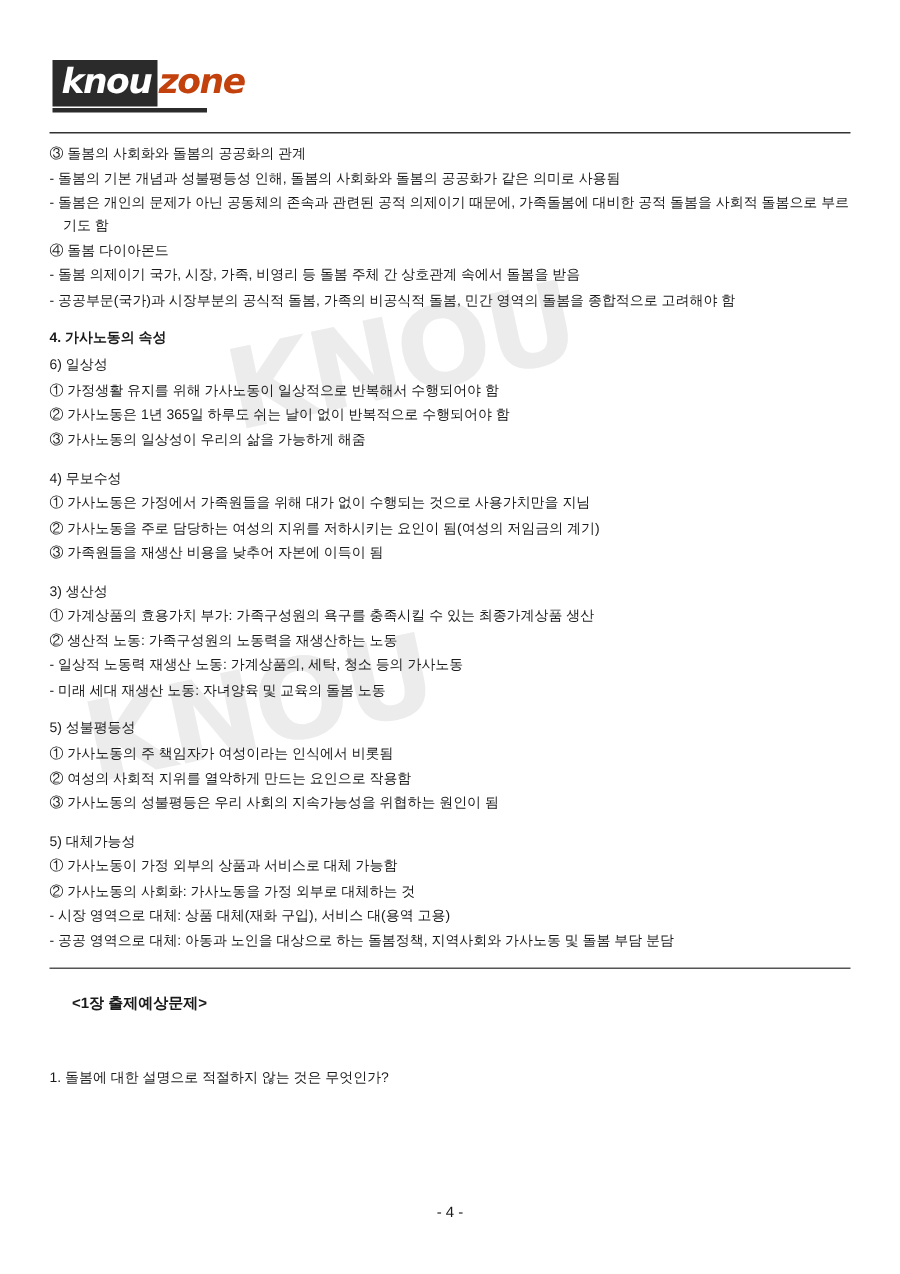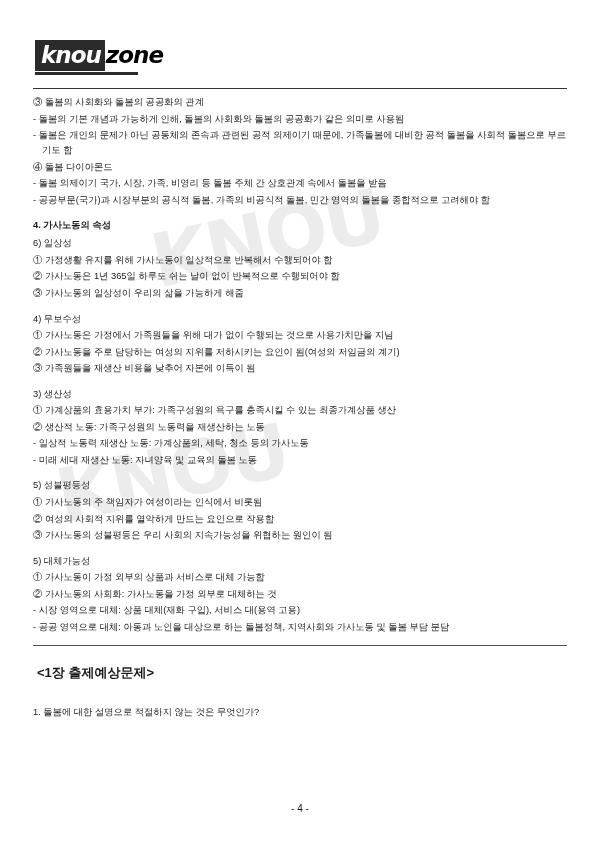--- a/index.html
+++ b/index.html
@@ -62,21 +62,21 @@
     font-size: 23px;
     letter-spacing: -1px;
   }
   .logo-knou {
     background: #2b2b2b;
     color: #ffffff;
     padding: 2px 4px 3px 6px;
     font-style: italic;
   }
   .logo-uzone {
-    color: #000000;
+    color: #c2410c;
     font-style: italic;
     padding: 2px 4px 3px 2px;
     margin-left: -1px;
   }
   .logo-rule {
     position: absolute;
     left: 35px;
     top: 72px;
     width: 103px;
     height: 3px;
@@ -113,22 +113,22 @@
   }
   .gap {
     height: 9px;
   }
   .heading {
     font-weight: bold;
     margin: 0 0 3px 0;
   }
   .exam-title {
     font-weight: bold;
-    font-size: 13px;
-    margin: 4px;
+    font-size: 10px;
+    margin: 15px;
   }
   .exam-rule {
     border-top: 1px solid #555;
     width: 534px;
     margin: 10px 0 16px 0;
   }
   .footer {
     position: absolute;
     left: 0;
     bottom: 35px;
@@ -152,21 +152,21 @@
   <div class="logo">
     <span class="logo-knou">knou</span>
       <span class="logo-uzone">zone</span>
   </div>
   <div class="logo-rule"></div>
 
   <div class="content">
     <div class="hr-top"></div>
 
     <p class="line indent">③ 돌봄의 사회화와 돌봄의 공공화의 관계</p>
-    <p class="line indent">- 돌봄의 기본 개념과 가능하게 인해, 돌봄의 사회화와 돌봄의 공공화가 같은 의미로 사용됨</p>
+    <p class="line indent">- 돌봄의 기본 개념과 성불평등성 인해, 돌봄의 사회화와 돌봄의 공공화가 같은 의미로 사용됨</p>
     <p class="line indent">- 돌봄은 개인의 문제가 아닌 공동체의 존속과 관련된 공적 의제이기 때문에, 가족돌봄에 대비한 공적 돌봄을 사회적 돌봄으로 부르기도 함</p>
     <p class="line indent">④ 돌봄 다이아몬드</p>
     <p class="line indent">- 돌봄 의제이기 국가, 시장, 가족, 비영리 등 돌봄 주체 간 상호관계 속에서 돌봄을 받음</p>
     <p class="line indent">- 공공부문(국가)과 시장부분의 공식적 돌봄, 가족의 비공식적 돌봄, 민간 영역의 돌봄을 종합적으로 고려해야 함</p>
 
     <div class="gap"></div>
 
     <p class="heading">4. 가사노동의 속성</p>
     <p class="line">6) 일상성</p>
     <p class="line indent">① 가정생활 유지를 위해 가사노동이 일상적으로 반복해서 수행되어야 함</p>

